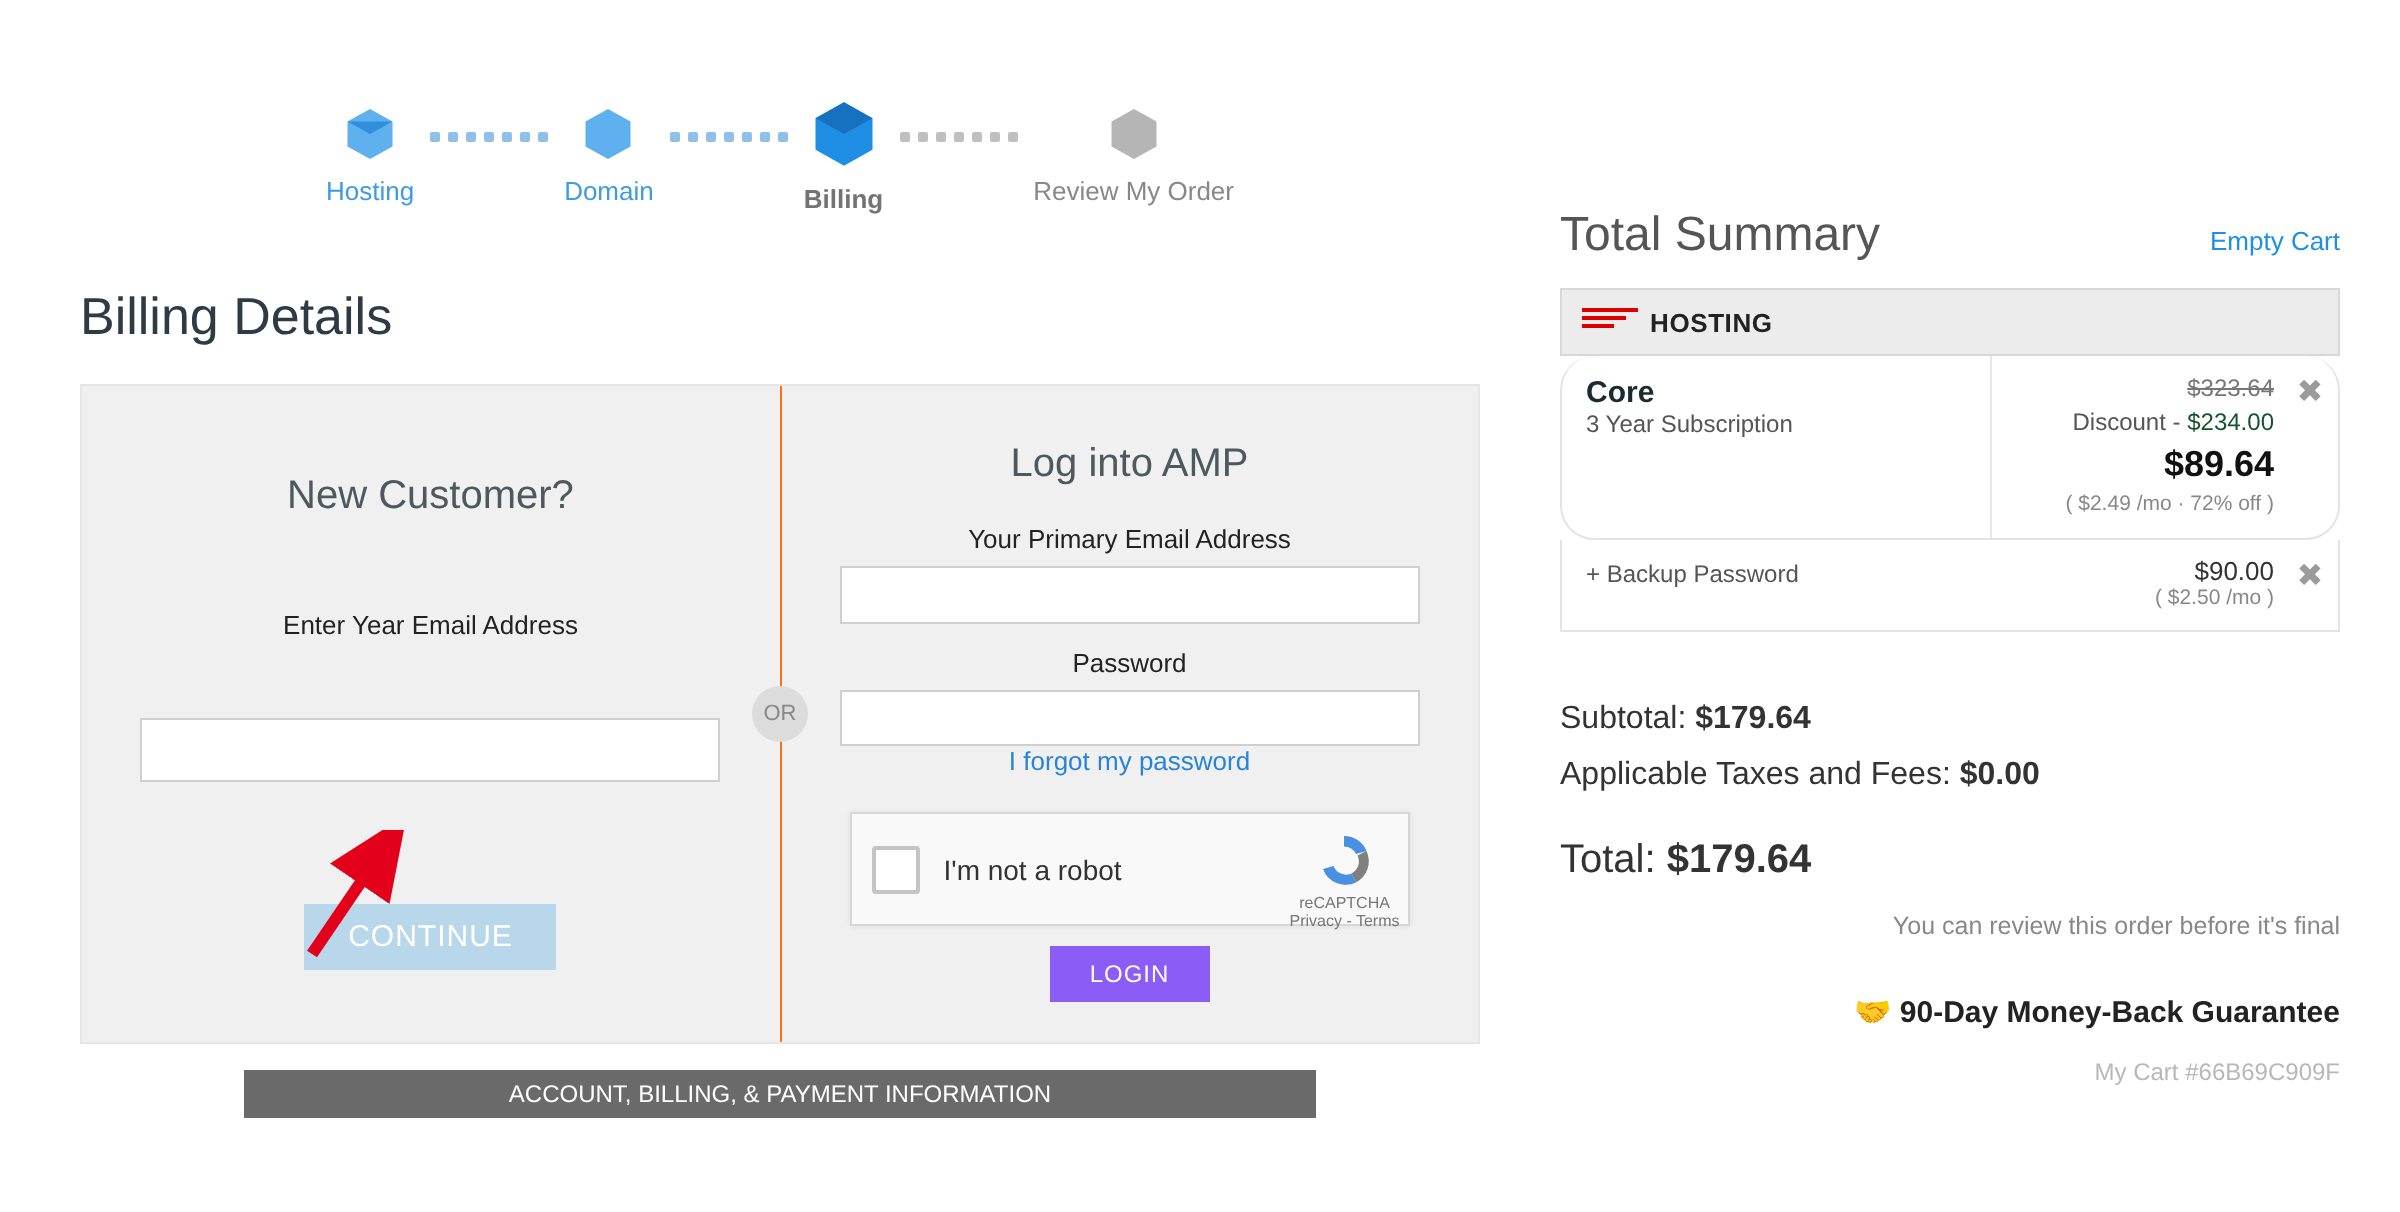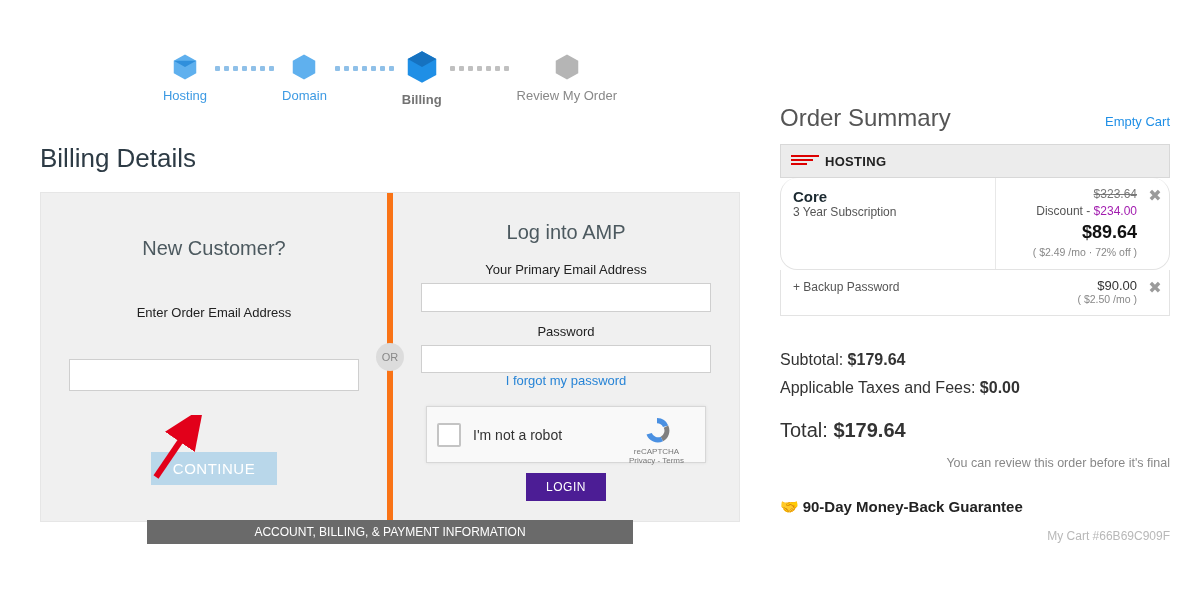--- a/index.html
+++ b/index.html
@@ -17,74 +17,74 @@
   .step.current .step-label { color: #737373; font-weight: 600; }
   .step.future .step-label { color: #888; }
   .dots { display: flex; gap: 4px; align-items: center; margin-bottom: 18px;}
   .dot { width: 5px; height: 5px; background: #8fc0e8; border-radius: 1px; }
   .dots.g .dot { background: #c0c0c0; }
 
   .section-title { font-size: 26px; font-weight: 500; color: #2d3b45; margin-bottom: 18px; }
 
   .billing-box { background: #f0f0f0; border: 1px solid #e6e6e6; display: flex; position: relative; height: 330px;}
   .col { flex: 1; display: flex; flex-direction: column; align-items: center; padding: 28px 28px 20px; }
-  .col.left-col { border-right: 6px solid #f97316; justify-content: center; gap: 33px; }
+  .col.left-col { border-right: 1px solid #f97316; justify-content: center; gap: 33px; }
   .or-badge { position: absolute; left: 50%; top: 150px; transform: translate(-50%,0); width: 28px; height: 28px; border-radius: 50%; background: #dcdcdc; color: #888; font-size: 11px; display:flex; align-items:center; justify-content:center; }
 
   .new-cust-title { font-size: 20px; color: #4c595f; margin-bottom: 12px; font-weight: 500;}
   .field-label { font-size: 13px; color: #222; margin-bottom: 6px; text-align:center; }
   .text-input { width: 290px; height: 32px; border: 1px solid #cfcfcf; background: #fff; padding: 0 8px; font-size: 13px; }
 
   .btn-continue { margin-top: 28px; background: #b9d7ea; color: #fff; border: none; padding: 8px 22px; font-size: 15px; letter-spacing: 0.5px; cursor: pointer; }
-  .btn-login { background: #4c1d95; color: #fff; border: none; padding: 7px 20px; font-size: 12px; letter-spacing: 0.5px; cursor: pointer; margin-top: 10px;}
+  .btn-login { background: #8b5cf6; color: #fff; border: none; padding: 7px 20px; font-size: 12px; letter-spacing: 0.5px; cursor: pointer; margin-top: 10px;}
 
   .amp-title { font-size: 20px; color: #4c595f; margin-bottom: 18px; font-weight: 500;}
   .forgot { color: #2784d6; font-size: 13px; margin-top: 0; text-decoration: none; }
 
   .recaptcha { width: 280px; height: 64px; border: 1px solid #d7d7d7; background: #f9f9f9; display:flex; align-items:center; padding: 0 10px; margin-top: 18px; position:relative; box-shadow: 0 0 3px rgba(0,0,0,0.08);}
   .recaptcha .chk { width: 24px; height: 24px; border: 2px solid #c4c4c4; border-radius: 2px; background:#fff; margin-right: 12px;}
   .recaptcha-label { font-size: 14px; color: #333; }
-  .recaptcha .badge { position:absolute; right: 21px; top: 8px; text-align:center; font-size:8px; color:#777;}
+  .recaptcha .badge { position:absolute; right: 4px; top: 8px; text-align:center; font-size:8px; color:#777;}
   .recaptcha .badge .spin { width: 30px; height: 30px; margin: 0 auto 2px; display:flex; align-items:center; justify-content:center;}
 
-  .footer-bar { background: #6a6a6a; color: #fff; font-size: 12px; text-align: center; padding: 5px 0; width: 486px; margin: 0 auto; position: relative; top: -2px;}
+  .footer-bar { background: #6a6a6a; color: #fff; font-size: 12px; text-align: center; padding: 5px 0; width: 536px; margin: 15px auto; position: relative; top: -2px;}
   .footer-bar::before, .footer-bar::after { content:""; position:absolute; top:0; width:0; height:0;}
 
   
   .os-header { display:flex; align-items:baseline; justify-content:space-between; margin-bottom: 12px;}
   .os-title { font-size: 24px; color: #555; font-weight: 400; }
   .empty-cart { color: #1f8fe6; font-size: 13px; text-decoration: none; }
 
   .hosting-band { background: #ececec; border: 1px solid #d8d8d8; padding: 7px 10px; display:flex; align-items:center; gap:6px;}
   .hosting-band .brand { font-weight: 700; font-size: 13px; letter-spacing: 0.3px; color:#222; }
   .brand-stripe { display:inline-block; }
 
   .cart-item { display:flex; border-left:1px solid #e3e3e3; border-right:1px solid #e3e3e3; border-bottom:1px solid #e3e3e3;border-radius:17px; }
   .cart-item .info { flex:1; padding: 10px 12px; font-size:12px; color:#555; border-right:1px solid #e8e8e8;}
   .cart-item .info .name { font-size:15px; font-weight:700; color:#1b2930; }
   .cart-item .pricing { width: 145px; padding: 8px 4px 10px 4px; text-align:right; font-size:12px; color:#555; line-height:1.4;}
   .remove-col { width:28px; padding-top:8px; text-align:center;}
   .remove-x { color:#9b9b9b; cursor:pointer; }
   .strike { text-decoration: line-through; color:#777; }
-  .discount { color:#a21caf; }
+  .discount { color:#14532d; }
   .price-big { font-size:18px; font-weight:700; color:#111; }
   .tiny { font-size:10.5px; color:#888; }
 
   .addon { display:flex; border-left:1px solid #e3e3e3; border-right:1px solid #e3e3e3; border-bottom:1px solid #e3e3e3; }
   .addon .info { flex:1; padding: 10px 12px; font-size:12px; color:#555;}
   .addon .pricing { width:145px; padding:8px 4px 10px; text-align:right; font-size:13px; color:#333;}
 
   .totals { text-align:left; margin-top: 30px; font-size:16px; color:#333; line-height:1.7;}
   .totals .lbl { font-weight:500; }
   .totals .val { font-weight:700; }
   .grand { margin-top: 12px; font-size: 20px;}
   .grand .val { font-weight:700; }
   .note { font-size:12.5px; color:#888; text-align:right; margin-top:8px; line-height:1.4;}
 
-  .guarantees { margin-top: 24px; font-size: 15px; color:#222; line-height:1.5; font-weight:600;}
+  .guarantees { text-align:right; margin-top: 24px; font-size: 15px; color:#222; line-height:1.5; font-weight:600;}
   .guarantees .icn { color:#555; margin-right:4px; }
   .cart-id { text-align:right; font-size:12px; color:#b8b8b8; margin-top:10px;}
 
   
   .arrow { position: absolute; left: 148px; top: 415px; pointer-events:none; }
 </style>
 </head>
 <body>
 
 <div class="page">
@@ -152,21 +152,21 @@
         </span>
         <span class="step-label">Review My Order</span>
       </div>
     </div>
 
     <h2 class="section-title">Billing Details</h2>
 
     <div class="billing-box">
       <div class="col left-col">
         <div class="new-cust-title">New Customer?</div>
-        <div class="field-label">Enter Order Email Address</div>
+        <div class="field-label">Enter Year Email Address</div>
         <input type="text" class="text-input" style="">
         <button class="btn-continue">CONTINUE</button>
       </div>
 
       <div class="or-badge">OR</div>
 
       <div class="col">
         <div class="amp-title">Log into AMP</div>
         <div class="field-label">Your Primary Email Address</div>
         <input type="text" class="text-input" style="">
@@ -200,21 +200,21 @@
           <marker id="ah" markerWidth="8" markerHeight="8" refX="3" refY="3" orient="auto">
             <path d="M0,0 L7,3 L0,6 z" fill="#e2001a"></path>
           </marker>
         </defs>
       <line x1="8" y1="62" x2="42" y2="12" stroke="#e2001a" stroke-width="6" marker-end="url(#ah)"></line>
     </svg>
   </div>
 
   <div class="right">
     <div class="os-header">
-      <span class="os-title">Order Summary</span>
+      <span class="os-title">Total Summary</span>
       <a href="#" class="empty-cart">Empty Cart</a>
     </div>
 
     <div class="hosting-band">
       <span class="brand-stripe">
         <svg width="28" height="12" viewBox="0 0 28 12">
             <path d="M0 2 L28 2" stroke="#d00" stroke-width="2"></path>
             <path d="M0 6 L22 6" stroke="#d00" stroke-width="2"></path>
             <path d="M0 10 L16 10" stroke="#d00" stroke-width="2"></path>
           </svg>

